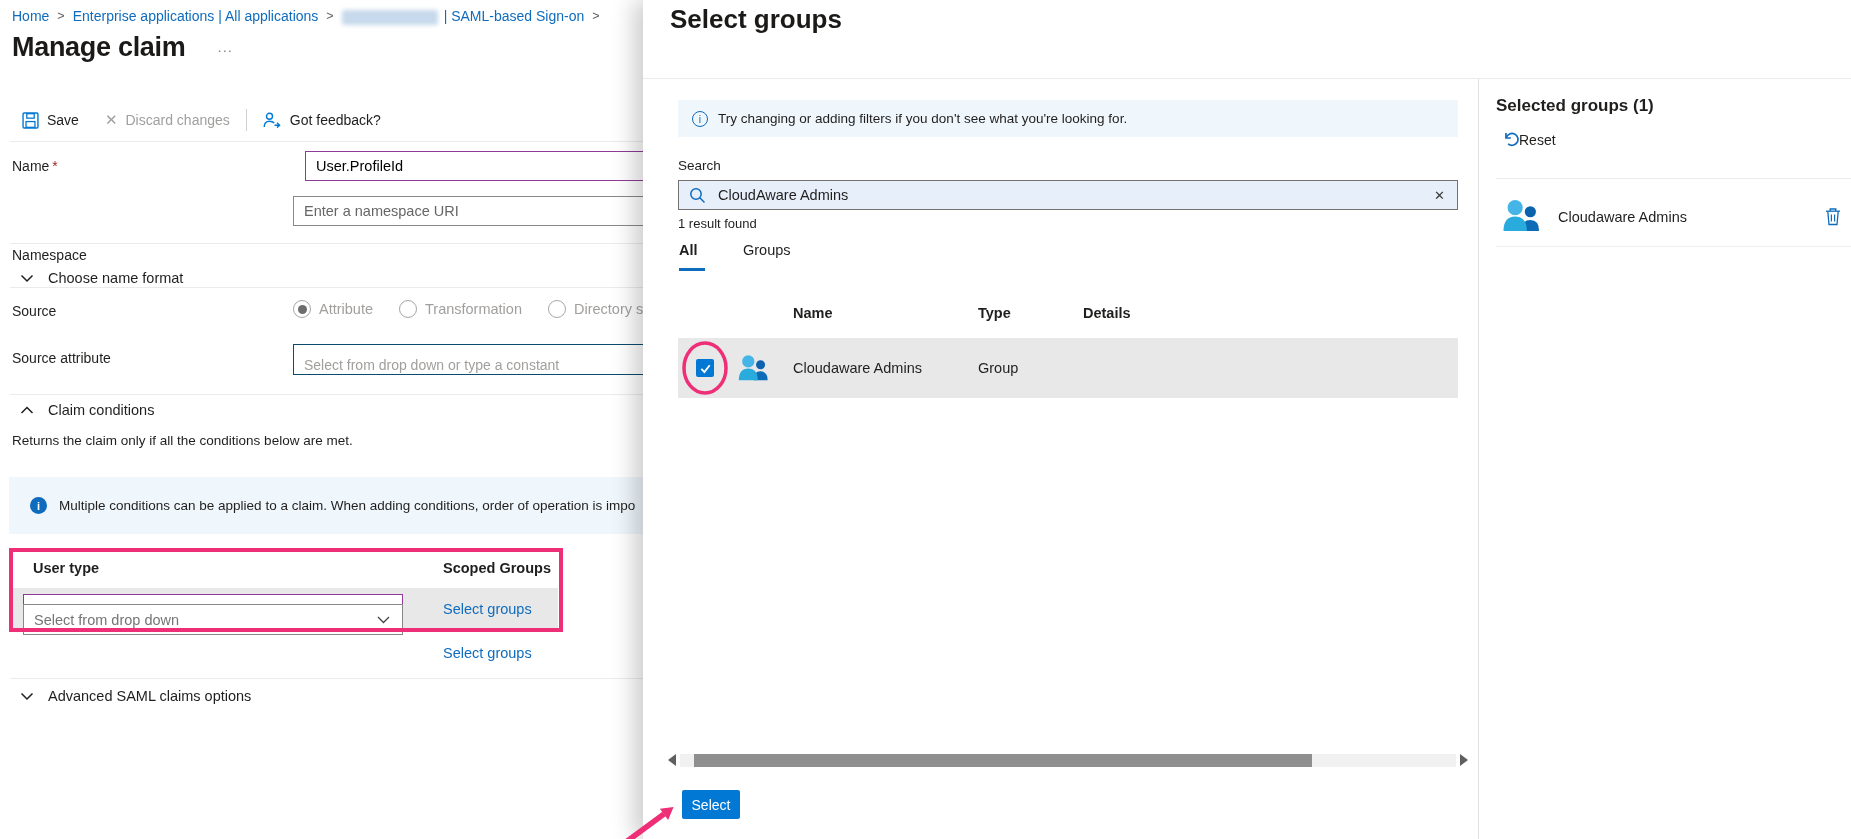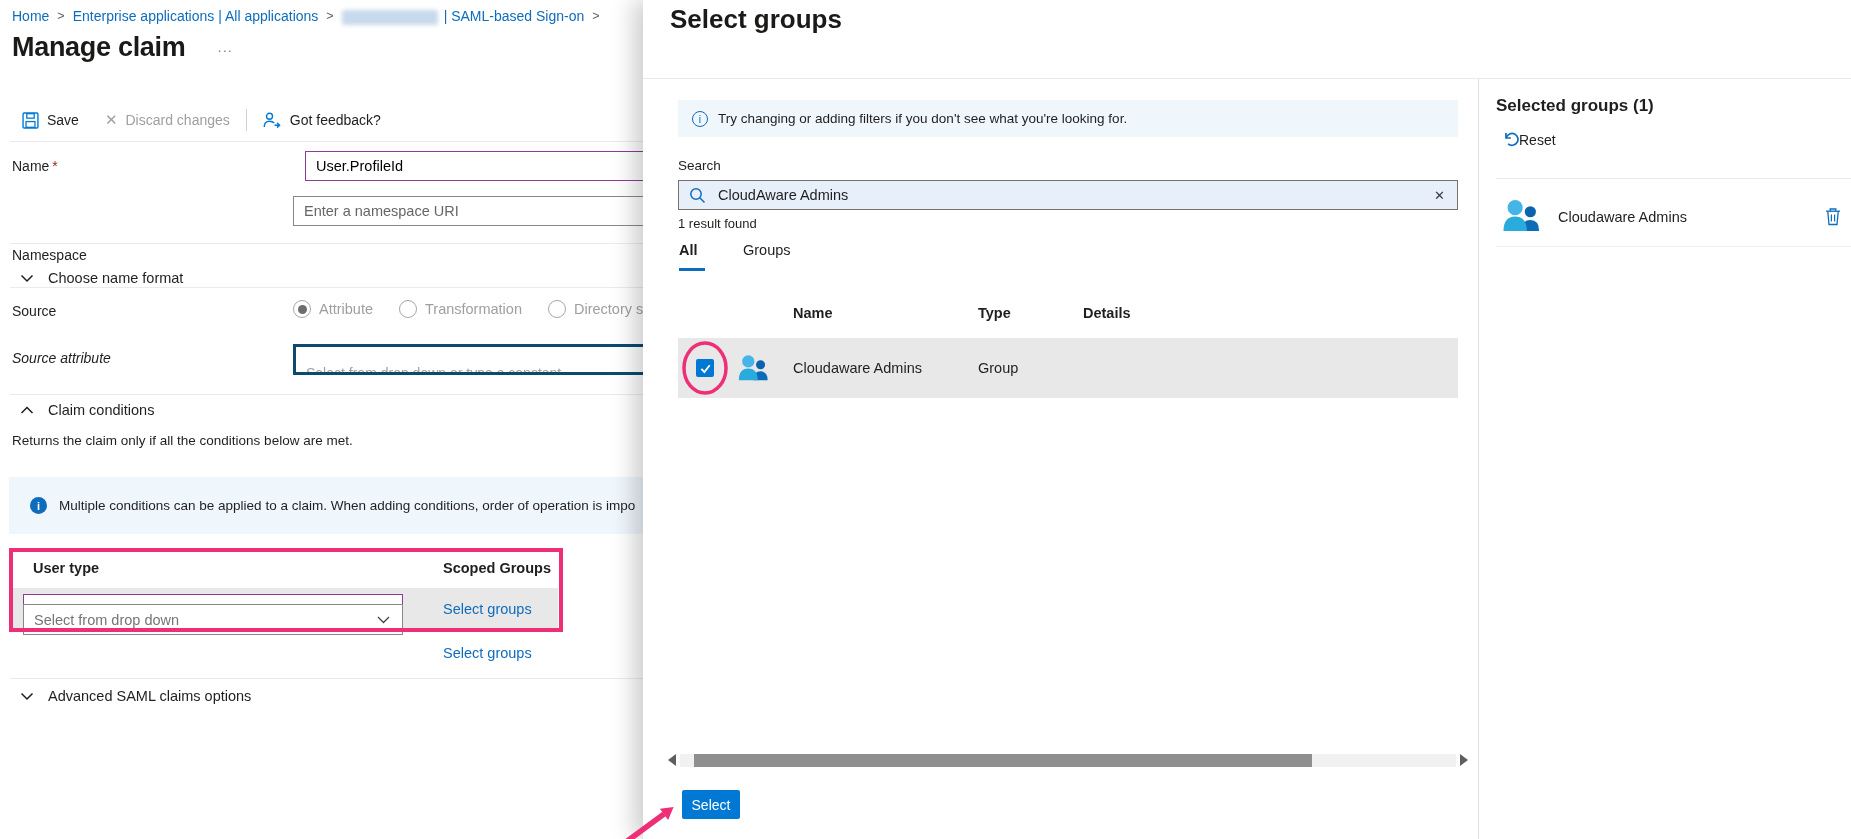--- a/index.html
+++ b/index.html
@@ -24,22 +24,22 @@
   .tb-gap { width:26px; }
   .hline { position:absolute; height:1px; background:#edebe9; }
 
   .flabel { font-size:14px; color:#201f1e; }
   .req { color:#a4262c; margin-left:3px; }
   .tinput { position:absolute; left:293px; width:412px; height:30px; font-size:14.5px;
             padding:0 10px; font-family:"Liberation Sans",sans-serif; background:#fff; outline:none; }
   .tinput.focus-purple { border:1.5px solid #8f3a98;margin-left:12px; }
   .tinput.normal { border:1px solid #8a8886; }
   .tinput.normal::placeholder { color:#666; opacity:1; }
-  .faux-input { position:absolute; left:293px; width:412px; height:31px; border:3px solid #0c4a6e;
-            font-size:14px; color:#a19f9d; line-height:29px; padding:12px 10px; background:#fff; white-space:nowrap; overflow:hidden;}
+  .faux-input { position:absolute; left:293px; width:412px; height:31px; border:1px solid #0c4a6e;
+            font-size:14px; color:#a19f9d; line-height:29px; padding:6px 10px; background:#fff; white-space:nowrap; overflow:hidden;}
   .sect-head { display:flex; align-items:center; gap:14px; font-size:14.5px; cursor:pointer; }
 
   .radio-row { left:293px; top:300px; display:flex; align-items:center; gap:26px; font-size:14.5px; color:#a19f9d; white-space:nowrap; }
   .radio { width:18px; height:18px; border-radius:50%; border:1px solid #a6a6a6; display:inline-flex; align-items:center; justify-content:center; margin-right:8px; vertical-align:-4px; background:#fff; }
   .radio .dot { width:9px; height:9px; border-radius:50%; background:#6e6d6b; }
   .radio-opt { display:flex; align-items:center; }
 
   .infobox { position:absolute; left:9px; top:477px; width:696px; height:57px; background:#eff6fc;
              display:flex; align-items:center; padding-left:21px; overflow:hidden; }
   .info-filled { width:17px; height:17px; min-width:17px; border-radius:50%; background:#0f6cbd; color:#fff;
@@ -181,21 +181,21 @@
     <span class="radio-opt">
       <span class="radio"></span>
       <span>Transformation</span>
     </span>
     <span class="radio-opt">
       <span class="radio"></span>
       <span>Directory sch</span>
     </span>
   </div>
 
-  <div class="abs flabel" style="left:12px; top:350px;font-style:italic;">Source attribute</div>
+  <div class="abs flabel" style="left:12px; top:350px;">Source attribute</div>
   <div class="faux-input" style="top:344px;">Select from drop down or type a constant</div>
 
   <div class="hline" style="left:10px; top:394px; width:695px;"></div>
 
   <div class="abs sect-head" style="left:20px; top:402px;">
     <svg width="14" height="9" viewBox="0 0 14 9">
       <polyline points="1.5,7 7,1.5 12.5,7" fill="none" stroke="#201f1e" stroke-width="1.5"></polyline>
     </svg>
     <span>Claim conditions</span>
   </div>

